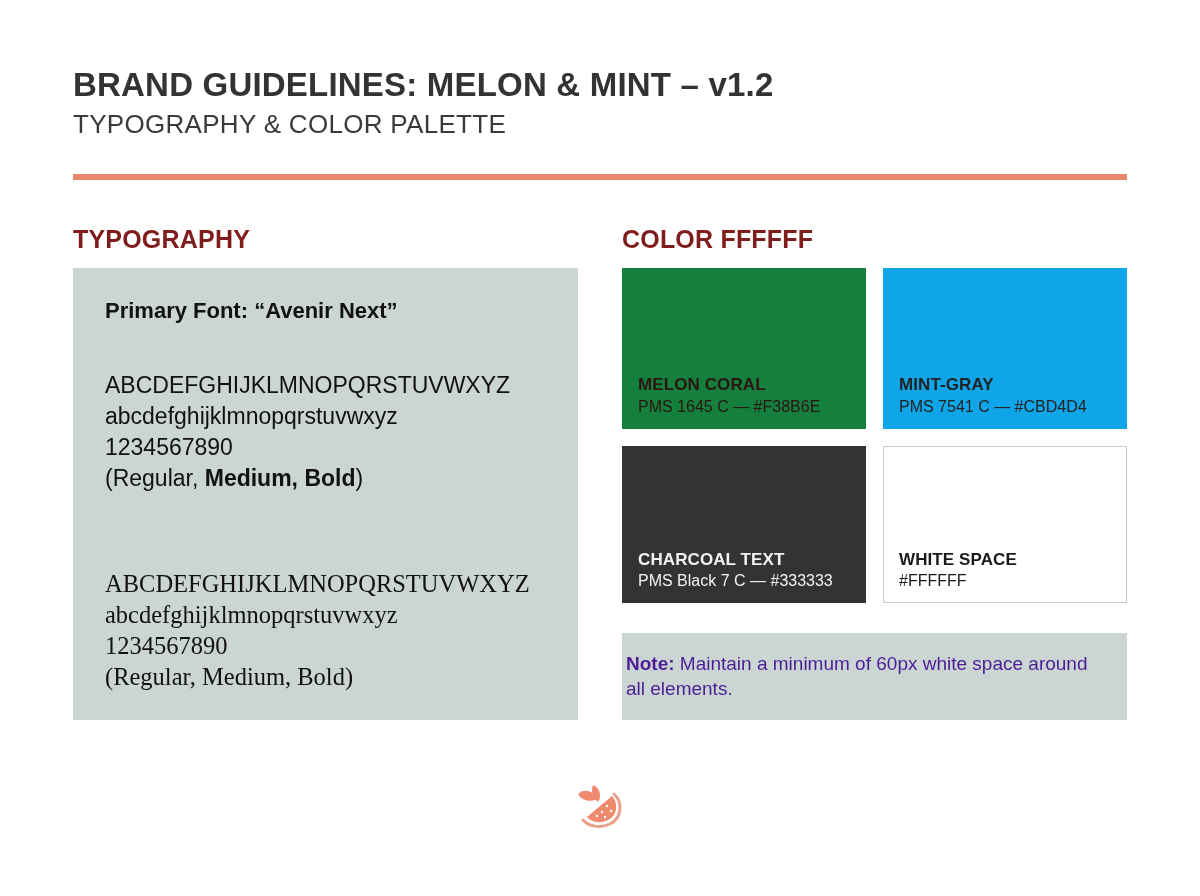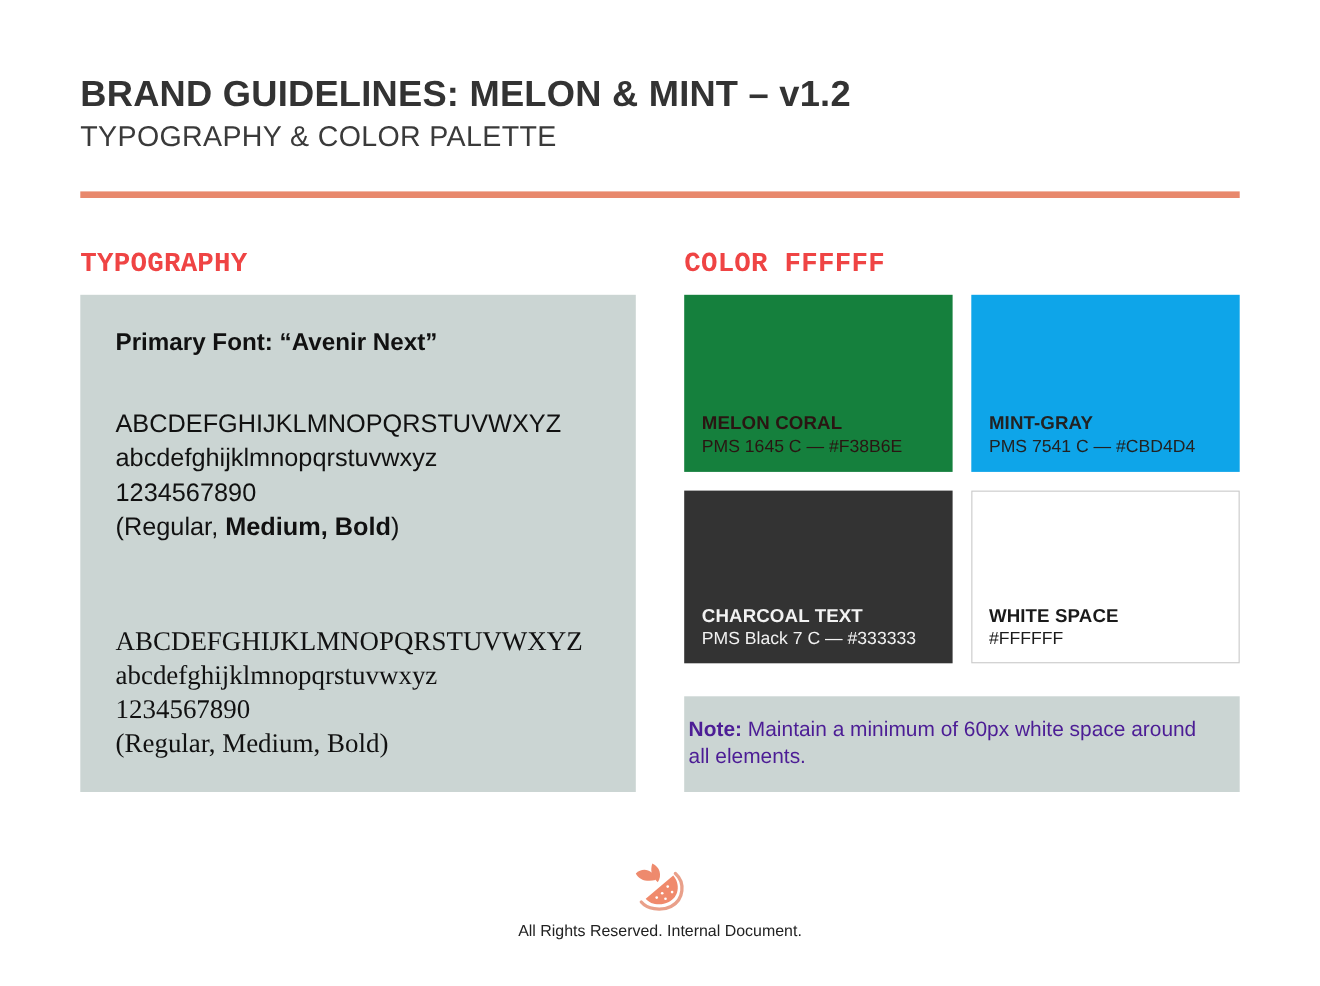--- a/index.html
+++ b/index.html
@@ -20,22 +20,22 @@
       position: absolute; left: 73px; top: 109px;
       font-size: 26px; font-weight: 400; color: #3a3a3a;
       letter-spacing: 0.3px; white-space: nowrap;
     }
     .rule {
       position: absolute; left: 73px; top: 174px;
       width: 1054px; height: 6px; background: #E8886C;
     }
     .section-heading {
       position: absolute; top: 225px;
-      font-size: 25px; font-weight: 700; color: #ef4444;
-      letter-spacing: 0.2px; white-space: nowrap; font-family: Liberation Mono, monospace;
+      font-size: 25px; font-weight: 700; color: #7f1d1d;
+      letter-spacing: 0.2px; white-space: nowrap;
     }
     .typo-heading { left: 73px; }
     .color-heading { left: 622px; }
 
     .typo-panel {
       position: absolute; left: 73px; top: 268px;
       width: 505px; height: 452px; background: #CBD5D3;
       color: #111111;
       padding-left: 47px;
     }
@@ -159,14 +159,13 @@
 
     <circle cx="33" cy="24" r="1.2" fill="#fff"></circle>
     <circle cx="37" cy="29" r="1.2" fill="#fff"></circle>
     <circle cx="28" cy="30" r="1.2" fill="#fff"></circle>
     <circle cx="23" cy="34" r="1.2" fill="#fff"></circle>
     <circle cx="31" cy="35" r="1.2" fill="#fff"></circle>
   </svg>
 </div>
 
 <div class="footer-text">
-  <div>All Rights Reserved. Internal Document.</div>
 </div>
 
 </body></html>

